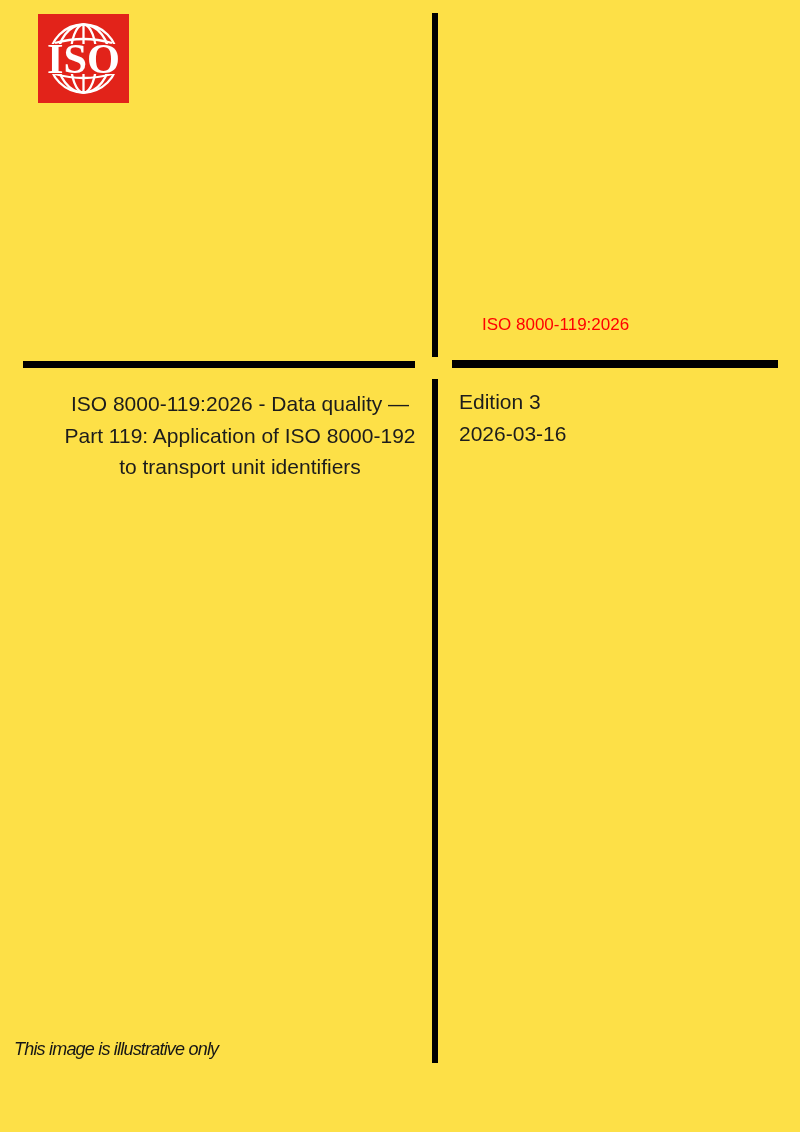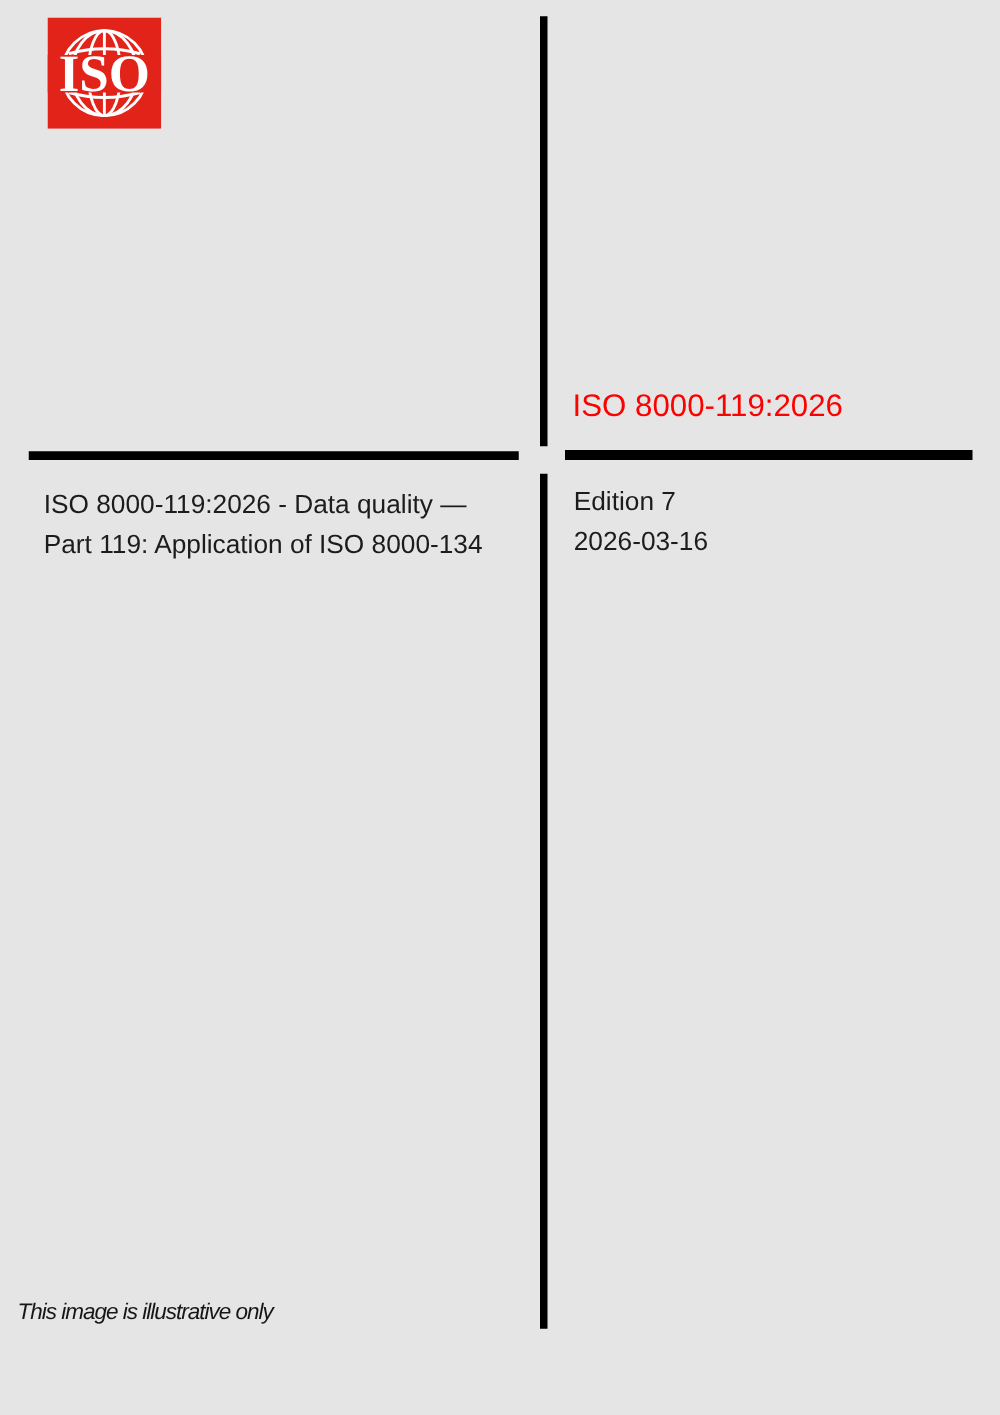--- a/index.html
+++ b/index.html
@@ -1,20 +1,20 @@
 <!DOCTYPE html>
 <html><head>
 <meta charset="utf-8">
 <style>
   html, body { margin: 0; padding: 0; background: #ffffff; }
   .page {
     position: relative;
     width: 800px;
     height: 1132px;
-    background: #e5e5e5;
+    background: #fde047;
     font-family: "Liberation Sans", sans-serif;
     color: #111111;
     overflow: hidden;
   }
   
   .logo {
     position: absolute;
     left: 38px; top: 14px;
     width: 91px; height: 89px;
   }
@@ -38,34 +38,35 @@
     position: absolute;
     left: 457px; top: 19px;
     width: 250px;
     font-size: 30px;
     line-height: 43px;
     letter-spacing: 1px;
     color: #161616;
   }
   .std-ref {
     position: absolute;
-    left: 458px; top: 312px;
-    font-size: 25px;
+    left: 482px; top: 312px;
+    font-size: 17px;
     line-height: 26px;
     color: #ff0000;
     white-space: nowrap;
   }
   
   .title-block {
     position: absolute;
     left: 35px; top: 388px;
     width: 410px;
     font-size: 21px;
     line-height: 31.5px;
     color: #1c1c1c;
+    text-align: center;
   }
   
   .edition-block {
     position: absolute;
     left: 459px; top: 386px;
     font-size: 21px;
     line-height: 32px;
     color: #1c1c1c;
   }
   
@@ -103,23 +104,24 @@
 
   <div class="rule v-rule-top"></div>
   <div class="rule v-rule-bottom"></div>
   <div class="rule h-rule-left"></div>
   <div class="rule h-rule-right"></div>
 
   <div class="std-ref">ISO 8000-119:2026</div>
 
   <div class="title-block">
     <div>ISO 8000-119:2026 - Data quality —</div>
-    <div>Part 119: Application of ISO 8000-134</div>
+    <div>Part 119: Application of ISO 8000-192</div>
+    <div>to transport unit identifiers</div>
   </div>
 
   <div class="edition-block">
-    <div>Edition 7</div>
+    <div>Edition 3</div>
     <div>2026-03-16</div>
   </div>
 
   <div class="footer-note">This image is illustrative only</div>
 
 </div>
 
 </body></html>

